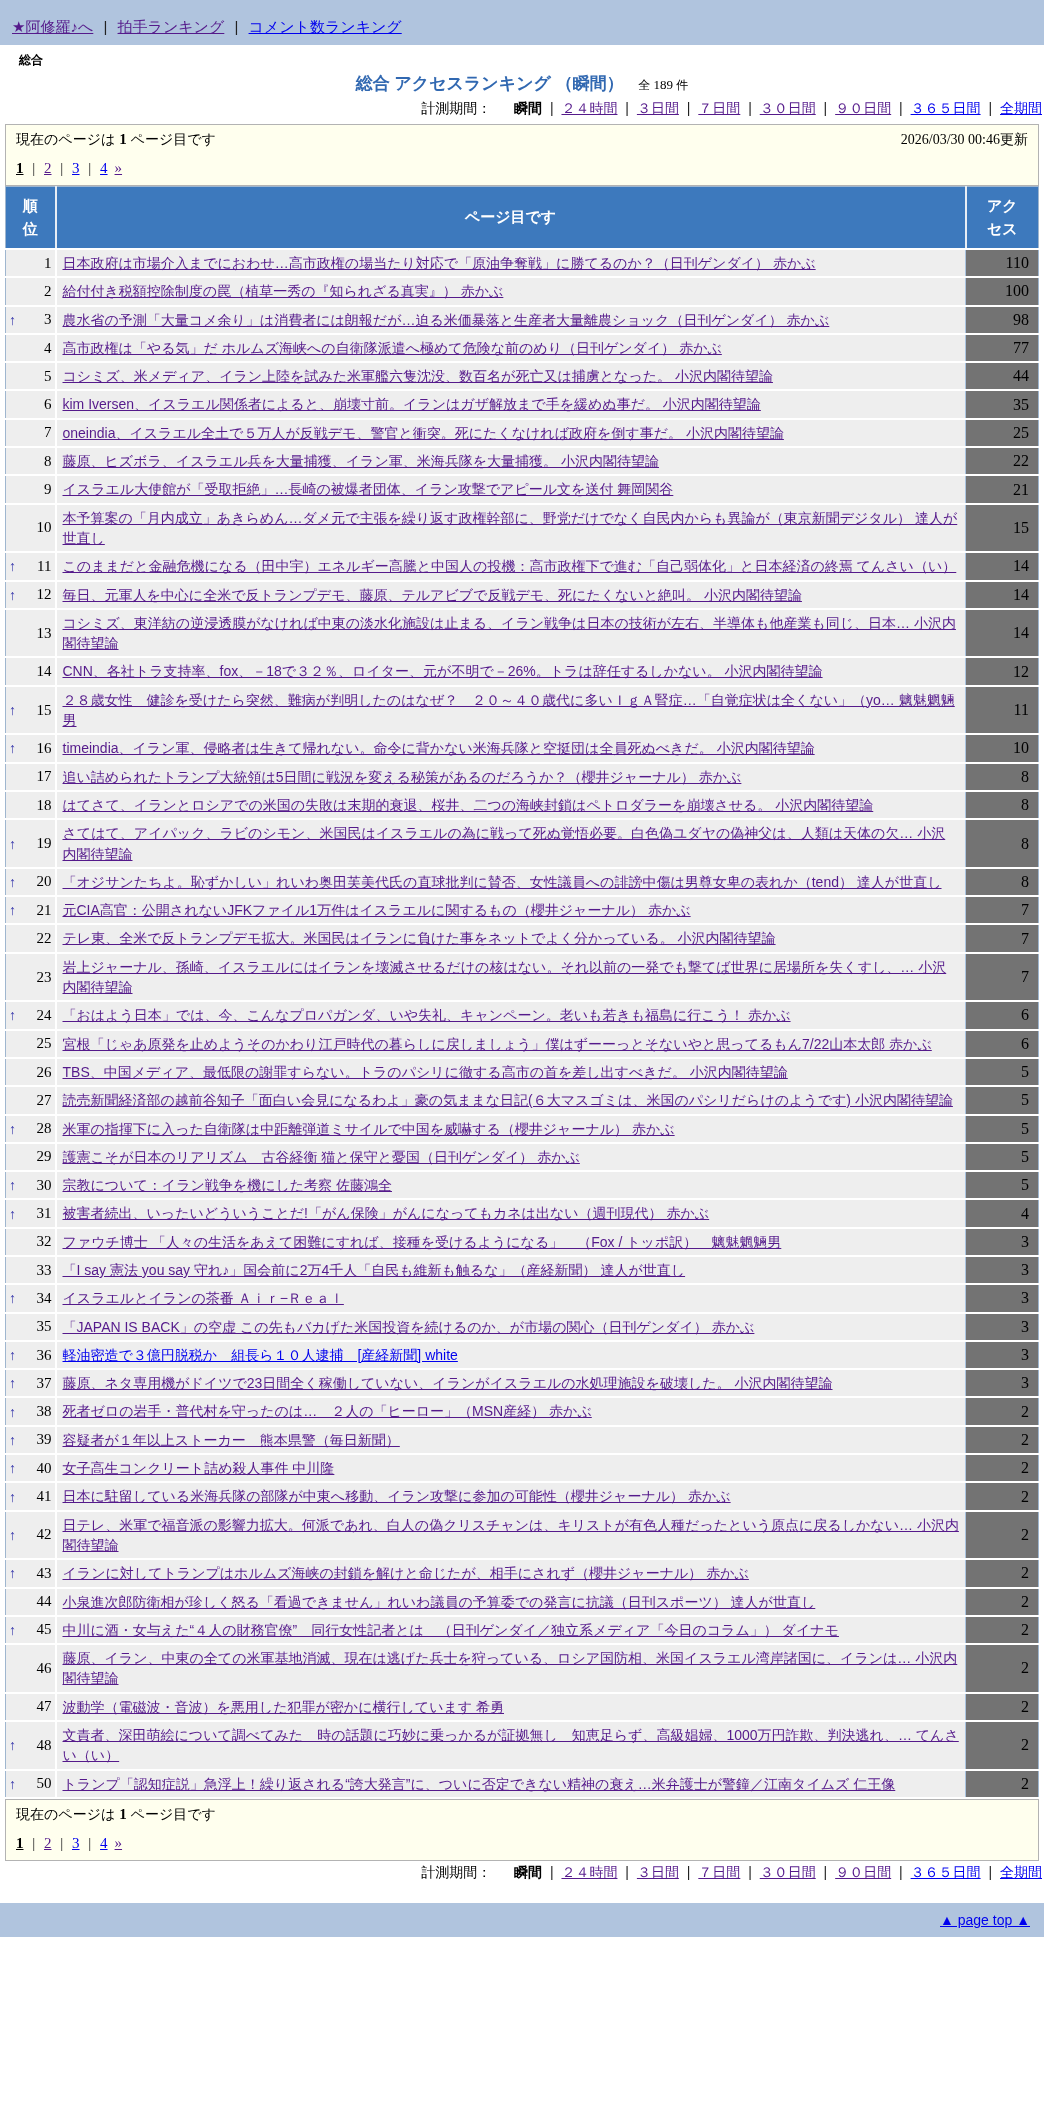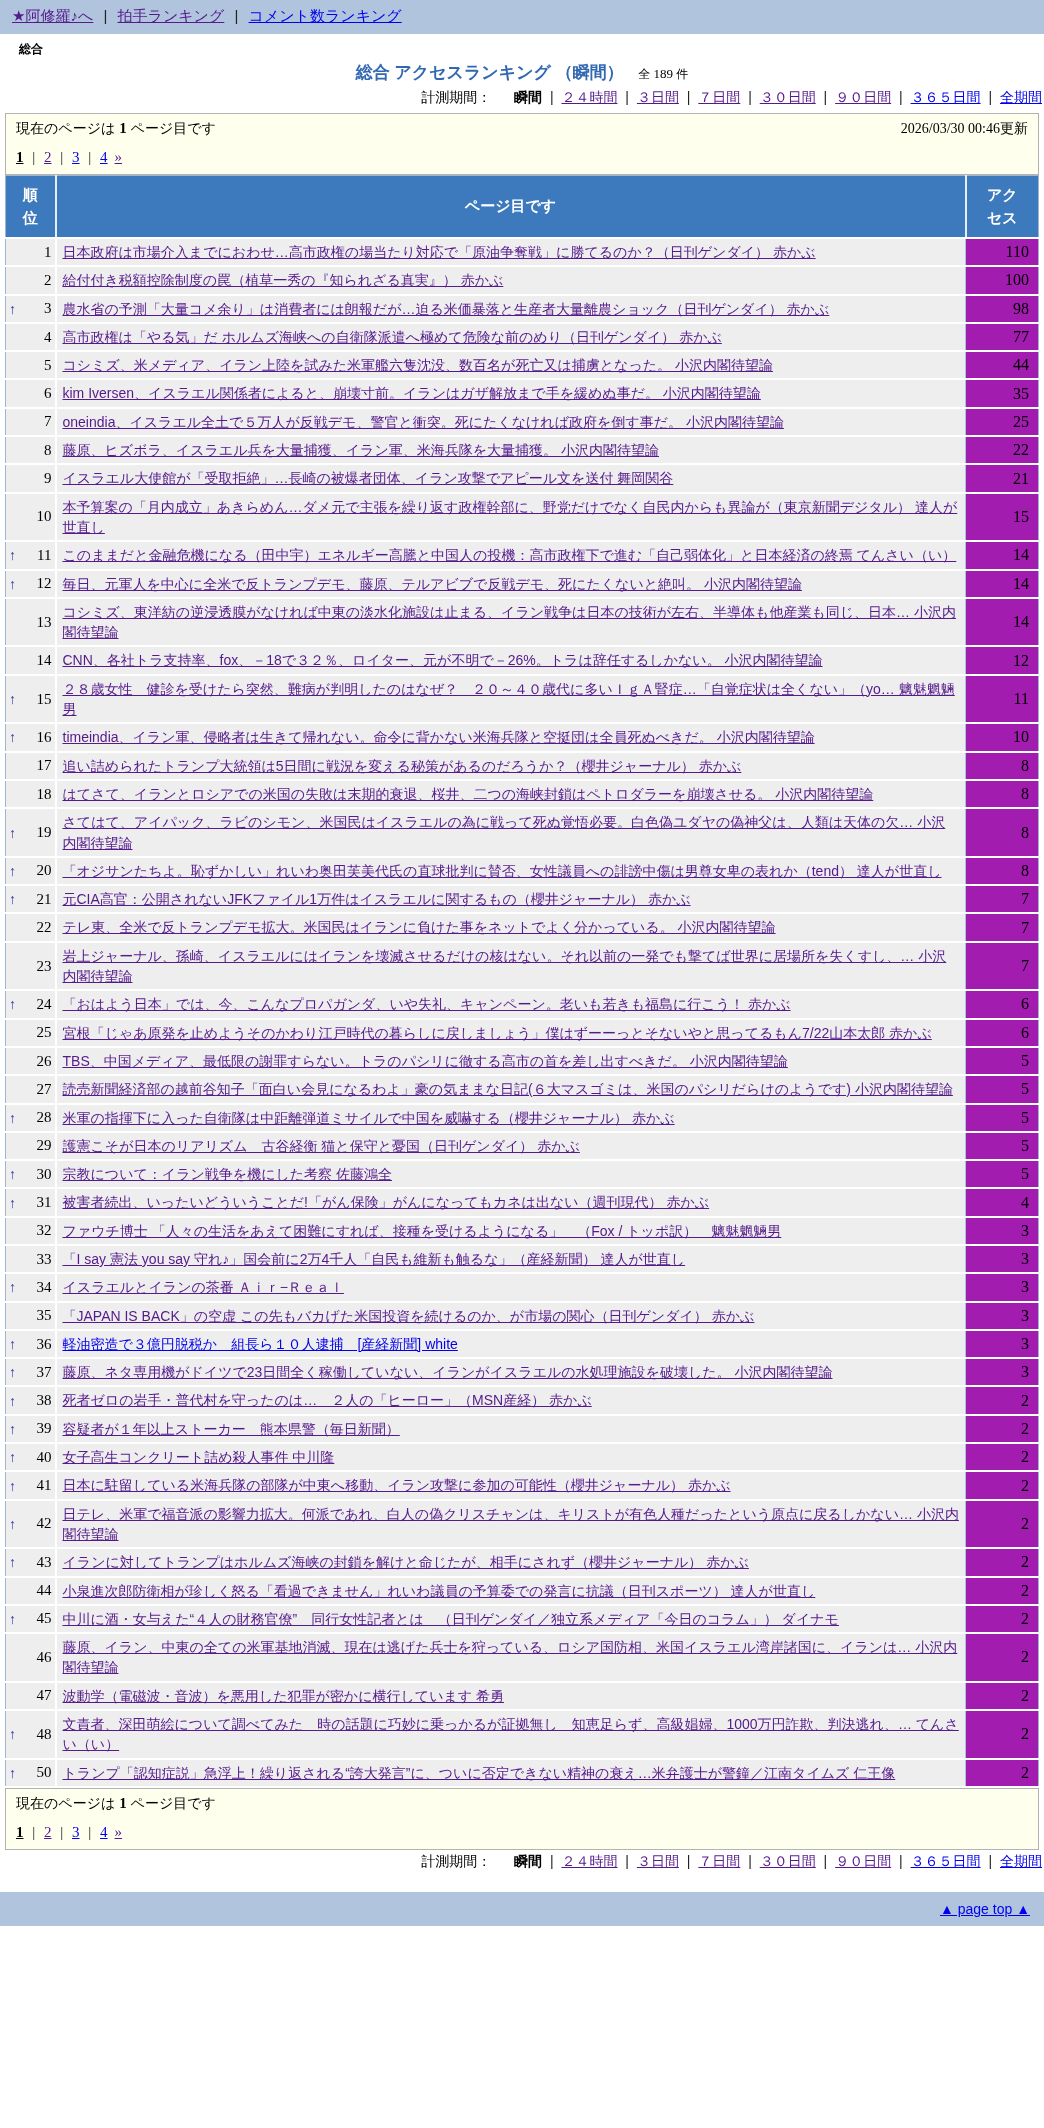--- a/index.html
+++ b/index.html
@@ -6,21 +6,21 @@
     --band-bg:#b0c4de; --header-bg:#3d79bd; --link-visited:#551a8b; --link-unvisited:#0000ee;
     --row-bg:#eeeeee; --box-bg:#ffffee; --up-arrow:#3333aa; --title-blue:#3168b1;
   }
   *{box-sizing:border-box;}
   body{margin:0;background:#fff;color:#000;font-family:"Liberation Sans","DejaVu Sans",sans-serif;}
   a.lnk{text-decoration:underline;cursor:pointer;}
   .v{color:var(--link-visited);} .u{color:var(--link-unvisited);}
   .sep{color:#222;}
   .num{font-family:"Liberation Serif","DejaVu Serif",serif;}
 
-  .top-band{background:var(--band-bg);padding:7px 10px 8px 12px;font-size:15px;}
+  .top-band{background:var(--band-bg);padding:18px 10px 8px 12px;font-size:15px;}
   .top-band .sep{margin:0 6px;}
 
   .category{font-size:12px;font-weight:bold;padding:7px 3px 0;margin-left:16px;}
   .title-row{text-align:center;padding:3px 0 2px;}
   .t-main{color:var(--title-blue);font-weight:bold;font-size:17px;}
   .t-count{font-size:12px;margin-left:10px;}
   .t-count .num{font-size:13px;}
 
   .period-row{text-align:right;font-size:14px;padding:3px 2px 6px;}
   .period-row .plabel{color:#000;}
@@ -42,21 +42,21 @@
   th .wrap{margin:0 auto;line-height:1.5;word-break:break-all;}
   th.h-rank .wrap{width:1.1em;}
   th.h-acc .wrap{width:2.2em;}
   tbody td{border-bottom:2px solid #fff;vertical-align:middle;}
   td.c-rank{background:var(--row-bg);border-right:2px solid #fff;padding:3px 0;}
   .rank-inner{display:flex;align-items:center;}
   .up{width:15px;text-align:left;color:var(--up-arrow);font-weight:bold;font-size:14px;padding-left:3px;}
   .rnum{flex:1;text-align:right;font-family:"Liberation Serif","DejaVu Serif",serif;font-size:15px;padding-right:3px;}
   td.c-title{background:var(--row-bg);padding:3px 6px;}
   a.tlink{line-height:1.45;}
-  td.c-acc{background:#a21caf;border-left:1px solid #aac4e0;text-align:right;padding:3px 9px 3px 2px;font-family:"Liberation Serif","DejaVu Serif",serif;font-size:16px;}
+  td.c-acc{background:#737373;border-left:1px solid #aac4e0;text-align:right;padding:3px 9px 3px 2px;font-family:"Liberation Serif","DejaVu Serif",serif;font-size:16px;}
 
   .footer-band{background:var(--band-bg);margin:15px 0 8px;padding:9px 14px;text-align:right;font-size:14px;}
 </style>
 </head>
 <body>
 
 <div class="top-band"><a class="lnk v" href="#">★阿修羅♪へ</a><span class="sep"> | </span><a class="lnk v" href="#">拍手ランキング</a><span class="sep"> | </span><a class="lnk u" href="#">コメント数ランキング</a></div>
 
 <div class="category">総合</div>
 

